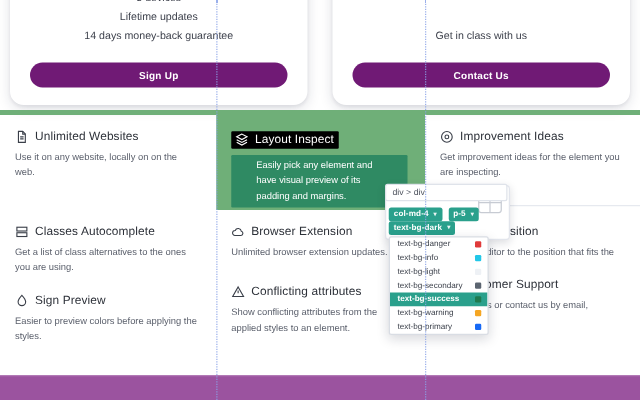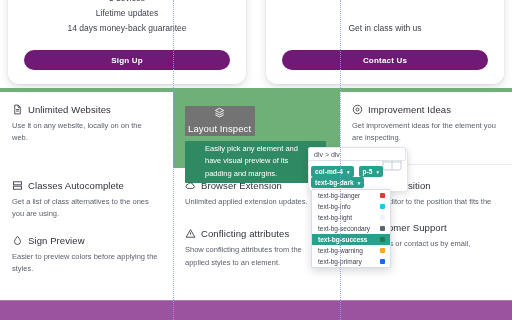--- a/index.html
+++ b/index.html
@@ -64,21 +64,21 @@
   .fdesc  { font-size:7.5px; color:#5c616d; line-height:1.65; max-width:152px; }
 
   .ficon { width:11px; height:11px; flex:0 0 11px; display:block; color:#3a3f49; }
   .ficon svg { width:11px; height:11px; display:block; }
 
   
   .fcell.inspected { background:#6faf78; }
   .fcell.inspected .ftitle,
   .fcell.inspected .fdesc { color:#ffffff; }
   .fcell.inspected .ficon { color:#ffffff; }
-  .fcell.inspected .fhead { background:#737373; padding:1px 4px 2px 3px; border-radius:1px; display:inline-flex;flex-direction:column; }
+  .fcell.inspected .fhead { background:#000000; padding:1px 4px 2px 3px; border-radius:1px; display:inline-flex; }
   .fcell.inspected .fdesc { background:#2f8a63; padding:2px 20px 3px; border-radius:1px; max-width:150px; }
 
   
   .inspector {
     position:absolute; left:308px; top:148px; width:100px; height:44px;
     background:#fff; border:1px solid #e2e5ec; border-radius:3px;
     box-shadow:0 2px 7px rgba(20,25,45,.15);
     z-index:30;
   }
 
@@ -225,21 +225,21 @@
 
   <div class="fcell">
     <div class="fhead">
       <span class="ficon">
         <svg viewBox="0 0 16 16" fill="none" stroke="currentColor" stroke-width="1.3">
             <path d="M4.3 12.2a2.9 2.9 0 0 1 .3-5.8 3.7 3.7 0 0 1 7.1.9 2.5 2.5 0 0 1-.4 4.9z"></path>
           </svg>
       </span>
       <span class="ftitle">Browser Extension</span>
     </div>
-    <div class="fdesc">Unlimited applied extension updates.</div>
+    <div class="fdesc">Unlimited browser extension updates.</div>
 
     <div class="fhead" style="margin-top:20px;">
       <span class="ficon">
         <svg viewBox="0 0 16 16" fill="none" stroke="currentColor" stroke-width="1.3">
             <path d="M8 2.3 14.3 13.4H1.7z"></path>
             <path d="M8 6.4v3.1M8 11.2v.1"></path>
           </svg>
       </span>
       <span class="ftitle">Conflicting attributes</span>
     </div>

